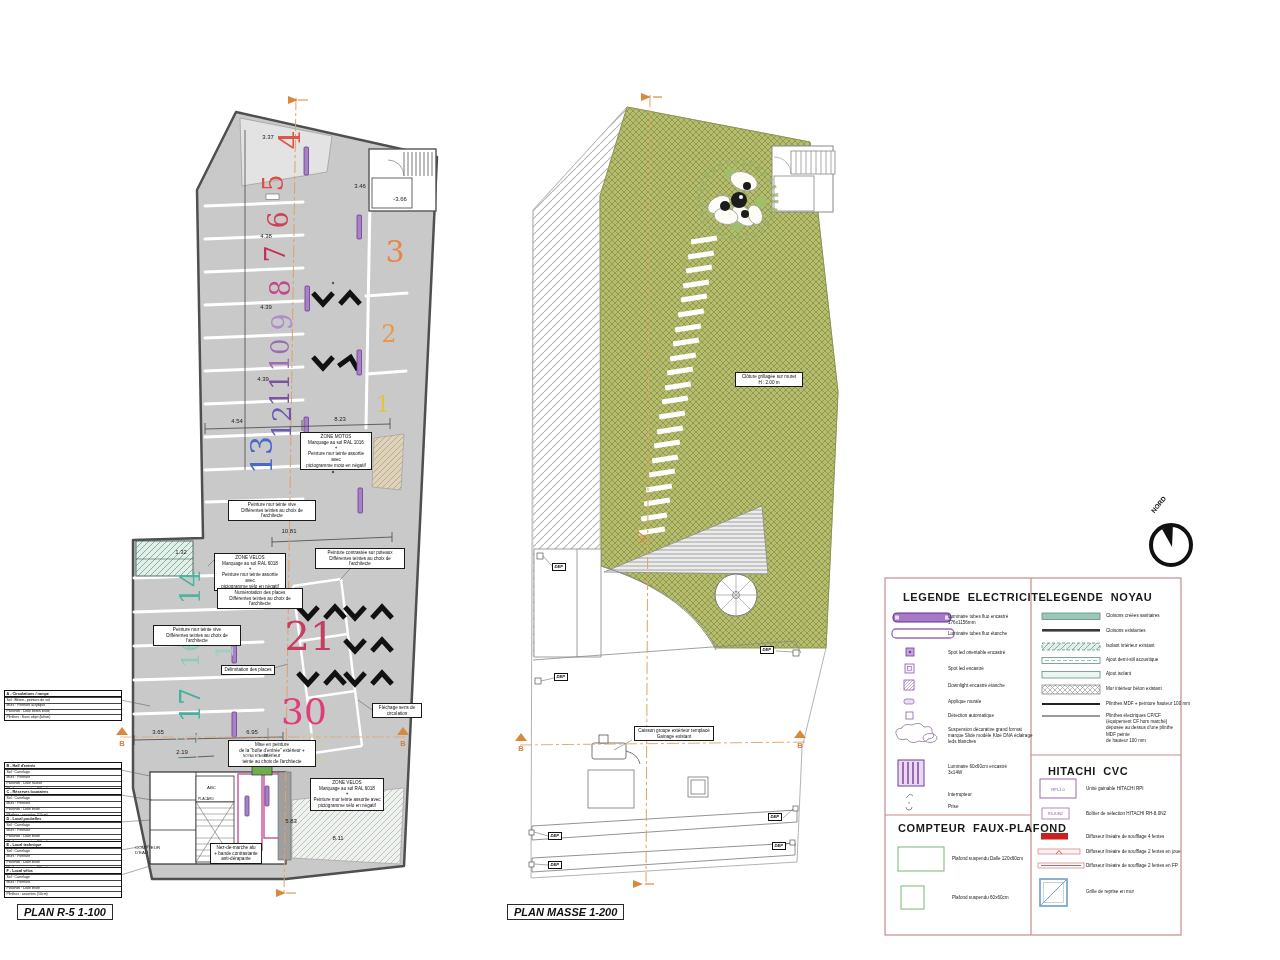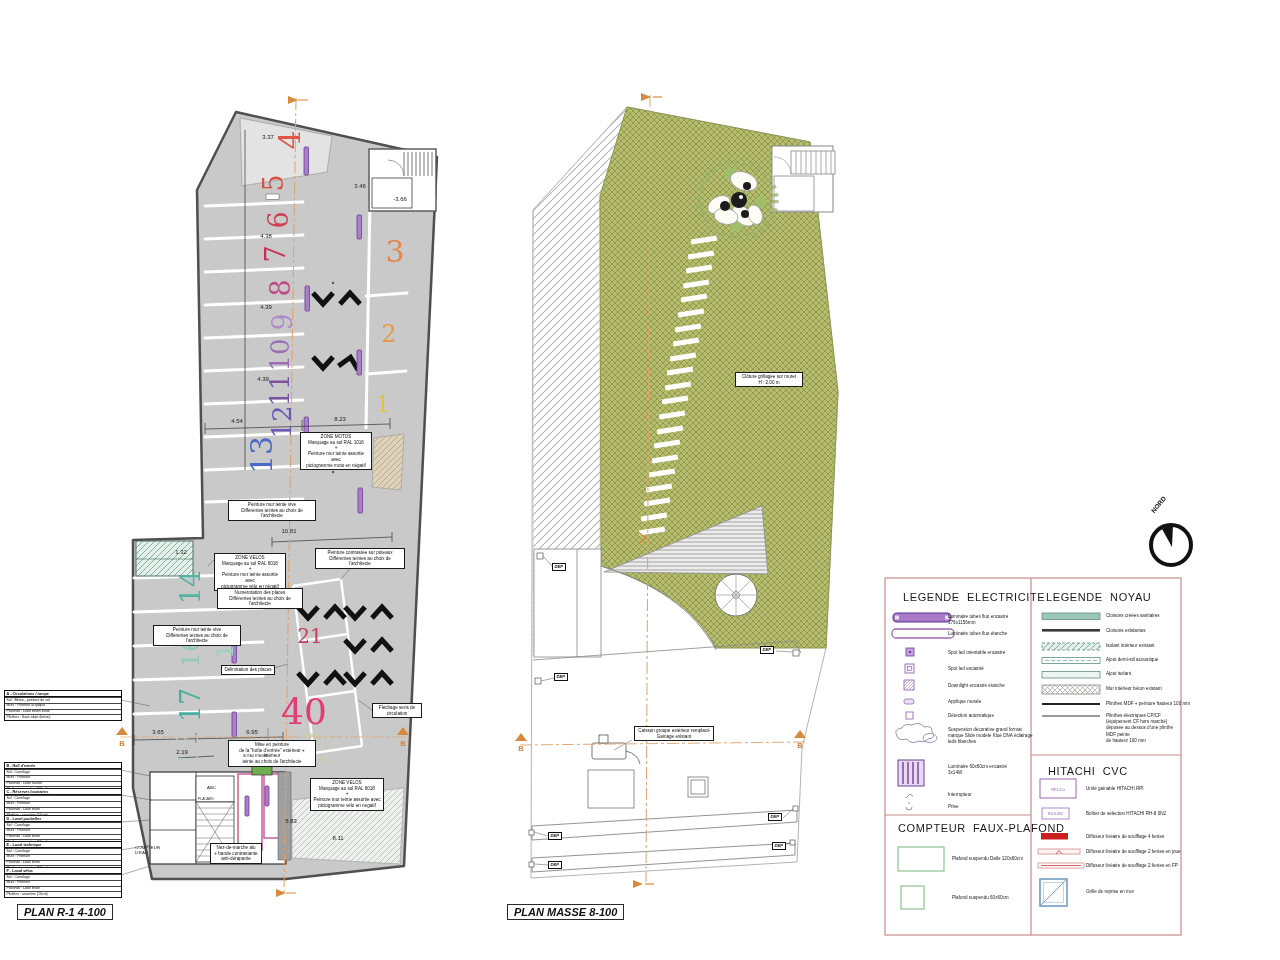--- a/index.html
+++ b/index.html
@@ -10,21 +10,21 @@
        transform:translate(-50%,-50%);white-space:nowrap}
   .num.r{transform:translate(-50%,-50%) rotate(-90deg)}
   .dim{position:absolute;font-size:6px;color:#222;transform:translate(-50%,-50%);white-space:nowrap}
   .note{position:absolute;background:#fff;border:0.6px solid #1a1a1a;font-size:4.6px;
         line-height:1.25;padding:1px 2px;white-space:pre-line;text-align:center;color:#111}
   .plain{position:absolute;font-size:4.4px;color:#222;line-height:1.2;white-space:pre-line}
   .dep{position:absolute;background:#fff;border:0.6px solid #111;font-size:4.2px;font-weight:bold;
        font-style:italic;padding:0 1.5px;color:#111;line-height:1.4}
   .planlabel{position:absolute;border:1.2px solid #2a2a2a;background:#fff;font-style:italic;
              font-weight:bold;font-size:11px;padding:1px 6px;color:#111;white-space:nowrap}
-  .ltitle{position:absolute;font-weight:normal;font-size:11px;letter-spacing:0.6px;color:#1a1a1a;white-space:pre}
+  .ltitle{position:absolute;font-weight:bold;font-size:11px;letter-spacing:0.6px;color:#1a1a1a;white-space:pre}
   .litem{position:absolute;font-size:4.6px;color:#222;line-height:1.35;white-space:pre-line}
   .bmark{position:absolute;color:#d4833f;font-size:7.5px;font-weight:bold;transform:translate(-50%,0)}
   .tbl{position:absolute;left:4px;width:116px;border:0.8px solid #111;background:#fff;color:#111}
   .tbl .hd{border-bottom:0.6px solid #111;font-weight:bold;font-size:3.8px;padding:0.6px 1.5px;line-height:1.1}
   .tbl .rw{border-top:0.45px solid #444;font-size:3.5px;padding:0.4px 1.5px;line-height:1.1}
   .nord{position:absolute;font-size:6.5px;font-weight:bold;color:#111;transform:rotate(-50deg)}
   .cvcsym{position:absolute;font-size:4px;color:#8a5cae;transform:translate(-50%,-50%);white-space:nowrap}
 </style>
 </head>
 <body>
@@ -435,22 +435,22 @@
 <div class="num r" style="left:280px;top:355px;font-size:26px;color:#9a6cb4">10</div>
 <div class="num r" style="left:280px;top:390px;font-size:26px;color:#7c52a0">11</div>
 <div class="num r" style="left:282px;top:422px;font-size:26px;color:#6a5ab4">12</div>
 <div class="num r" style="left:262px;top:455px;font-size:30px;color:#4a6ac8">13</div>
 <div class="num r" style="left:190px;top:587px;font-size:27px;color:#52b3a0" ind="plan_r1.spaces.13">14</div>
 <div class="num r" style="left:224px;top:643px;font-size:25px;color:#9fd0c2">15</div>
 <div class="num r" style="left:190px;top:652px;font-size:25px;color:#8fcbbb">16</div>
 <div class="num r" style="left:190px;top:705px;font-size:27px;color:#45b0a0">17</div>
 <div class="num r" style="left:188px;top:750px;font-size:30px;color:#c3cdc7;opacity:.75">18</div>
 <div class="num r" style="left:315px;top:750px;font-size:30px;color:#c9cfb0;opacity:.75">19</div>
-<div class="num" style="left:304px;top:712px;font-size:36px;color:#e03c78">40</div>
-<div class="num" style="left:310px;top:636px;font-size:20px;color:#c73c5f">21</div>
+<div class="num" style="left:304px;top:712px;font-size:36px;color:#e03c78">30</div>
+<div class="num" style="left:310px;top:636px;font-size:40px;color:#c73c5f">21</div>
 
 <div class="dim" style="left:268px;top:137px">3.37</div>
 <div class="dim" style="left:360px;top:186px">3.46</div>
 <div class="dim" style="left:400px;top:199px">-3.66</div>
 <div class="dim" style="left:266px;top:236px">4.38</div>
 <div class="dim" style="left:266px;top:307px">4.39</div>
 <div class="dim" style="left:263px;top:379px">4.39</div>
 <div class="dim" style="left:237px;top:421px">4.54</div>
 <div class="dim" style="left:340px;top:419px">8.23</div>
 <div class="dim" style="left:289px;top:531px">10.81</div>
@@ -537,39 +537,39 @@
   <div class="rw">Plinthes : assorties (10cm)</div>
 </div>
 <div class="tbl" style="top:867px">
   <div class="hd">F - Local vélos</div>
   <div class="rw">Sol : Carrelage</div>
   <div class="rw">Murs : Peinture</div>
   <div class="rw">Plafonds : Dalle brute</div>
   <div class="rw">Plinthes : assorties (10cm)</div>
 </div>
 
-<div class="planlabel" style="left:17px;top:904px">PLAN R-1 4-100</div>
+<div class="planlabel" style="left:17px;top:904px">PLAN R-5 1-100</div>
 
 <div class="note" style="left:735px;top:372px;width:62px">Clôture grillagée sur muret
 H : 2.00 m</div>
 <div class="note" style="left:634px;top:726px;width:74px">Caisson groupe extérieur remplacé
 Gainage existant</div>
 
 <div class="dep" style="left:552px;top:563px">DEP</div>
 <div class="dep" style="left:554px;top:673px">DEP</div>
 <div class="dep" style="left:760px;top:646px">DEP</div>
 <div class="dep" style="left:548px;top:832px">DEP</div>
 <div class="dep" style="left:548px;top:861px">DEP</div>
 <div class="dep" style="left:768px;top:813px">DEP</div>
 <div class="dep" style="left:772px;top:842px">DEP</div>
 
 <div class="bmark" style="left:521px;top:744px">B</div>
 <div class="bmark" style="left:800px;top:741px">B</div>
 
-<div class="planlabel" style="left:507px;top:904px">PLAN MASSE 8-100</div>
+<div class="planlabel" style="left:507px;top:904px">PLAN MASSE 1-200</div>
 
 <div class="nord" style="left:1149px;top:501px">NORD</div>
 
 <div class="ltitle" style="left:903px;top:591px">LEGENDE  ELECTRICITE</div>
 <div class="ltitle" style="left:1046px;top:591px">LEGENDE  NOYAU</div>
 <div class="ltitle" style="left:1048px;top:765px">HITACHI  CVC</div>
 <div class="ltitle" style="left:898px;top:822px">COMPTEUR  FAUX-PLAFOND</div>
 
 <div class="litem" style="left:948px;top:614px;width:80px">Luminaire tubes fluo encastré 176x1156mm</div>
 <div class="litem" style="left:948px;top:631px">Luminaire tubes fluo étanche</div>

